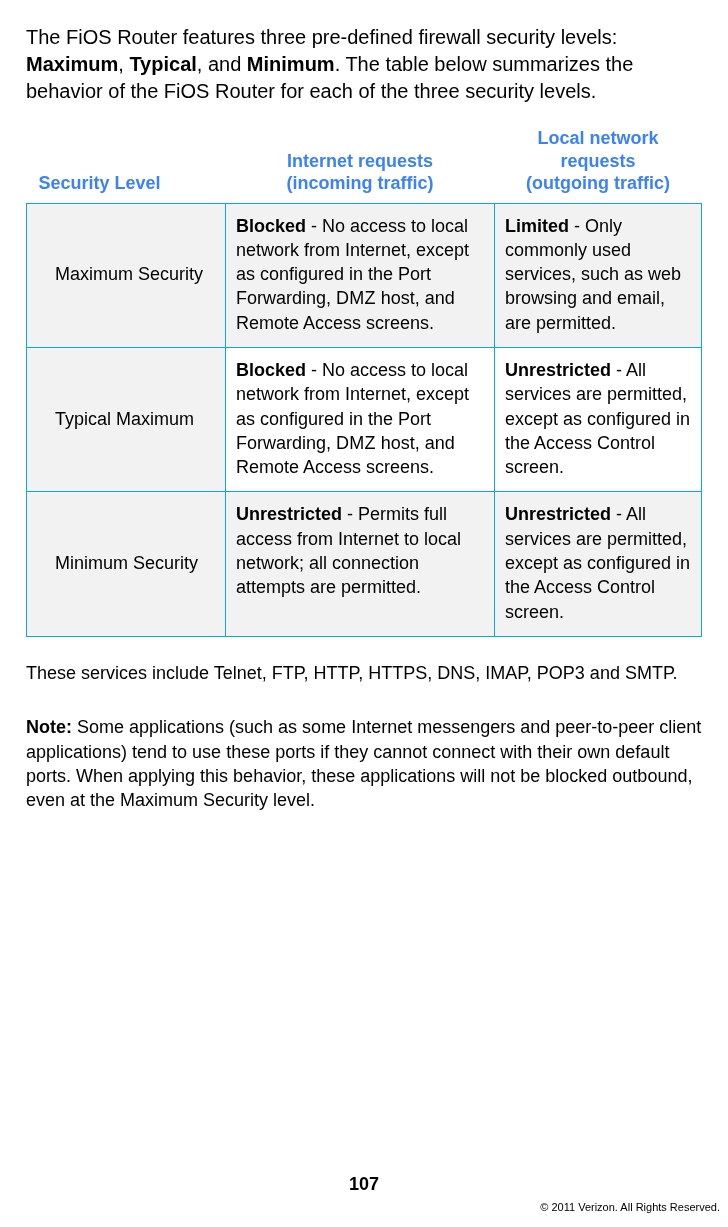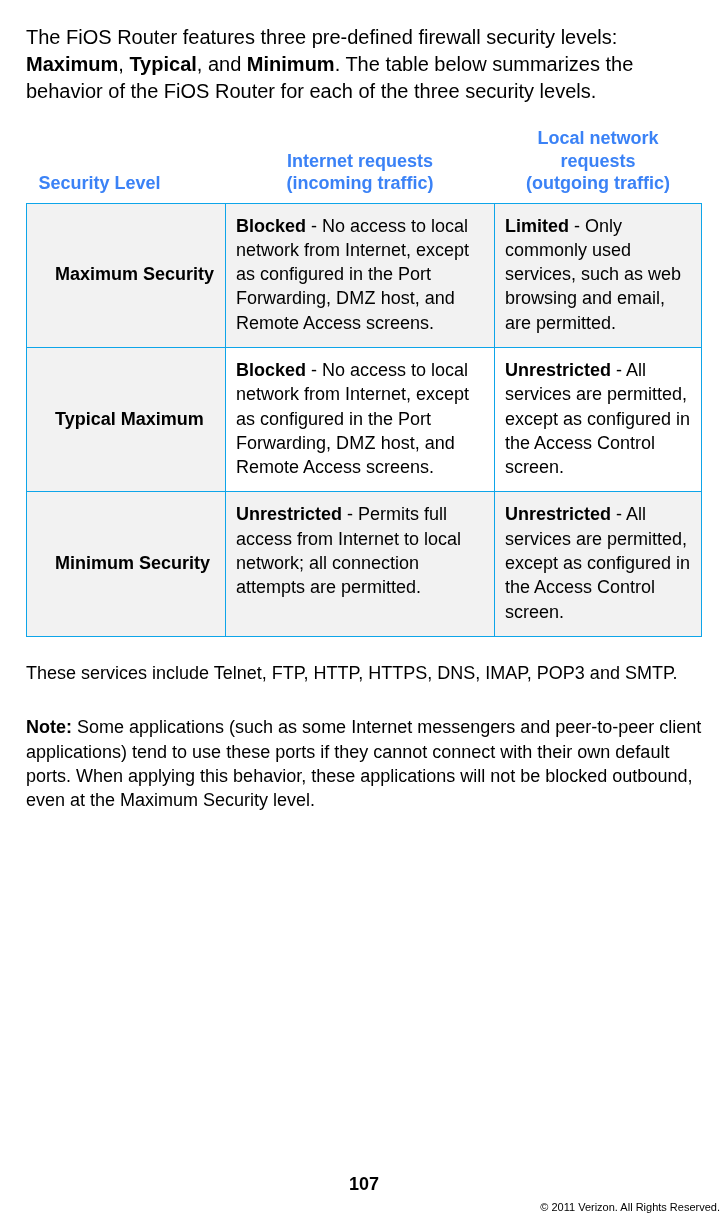--- a/index.html
+++ b/index.html
@@ -48,21 +48,21 @@
     padding-left:12px;
     vertical-align:bottom;
   }
   table.sec td{
     border:1px solid #0ea5e9;
     padding:10px 10px 12px 10px;
     vertical-align:top;
     line-height:1.35;
   }
   table.sec td.lvl{
-    font-weight:700;
+    font-weight:400;
     background:#f2f2f2;
     width:160px;
     vertical-align:middle;
     padding-left:28px;
   }
   table.sec tr.alt td{background:#f2f2f2}
   table.sec tr.alt td.lvl{background:#f2f2f2}
   .col2{width:248px}
   .col3{width:auto}
   .b{font-weight:700}

